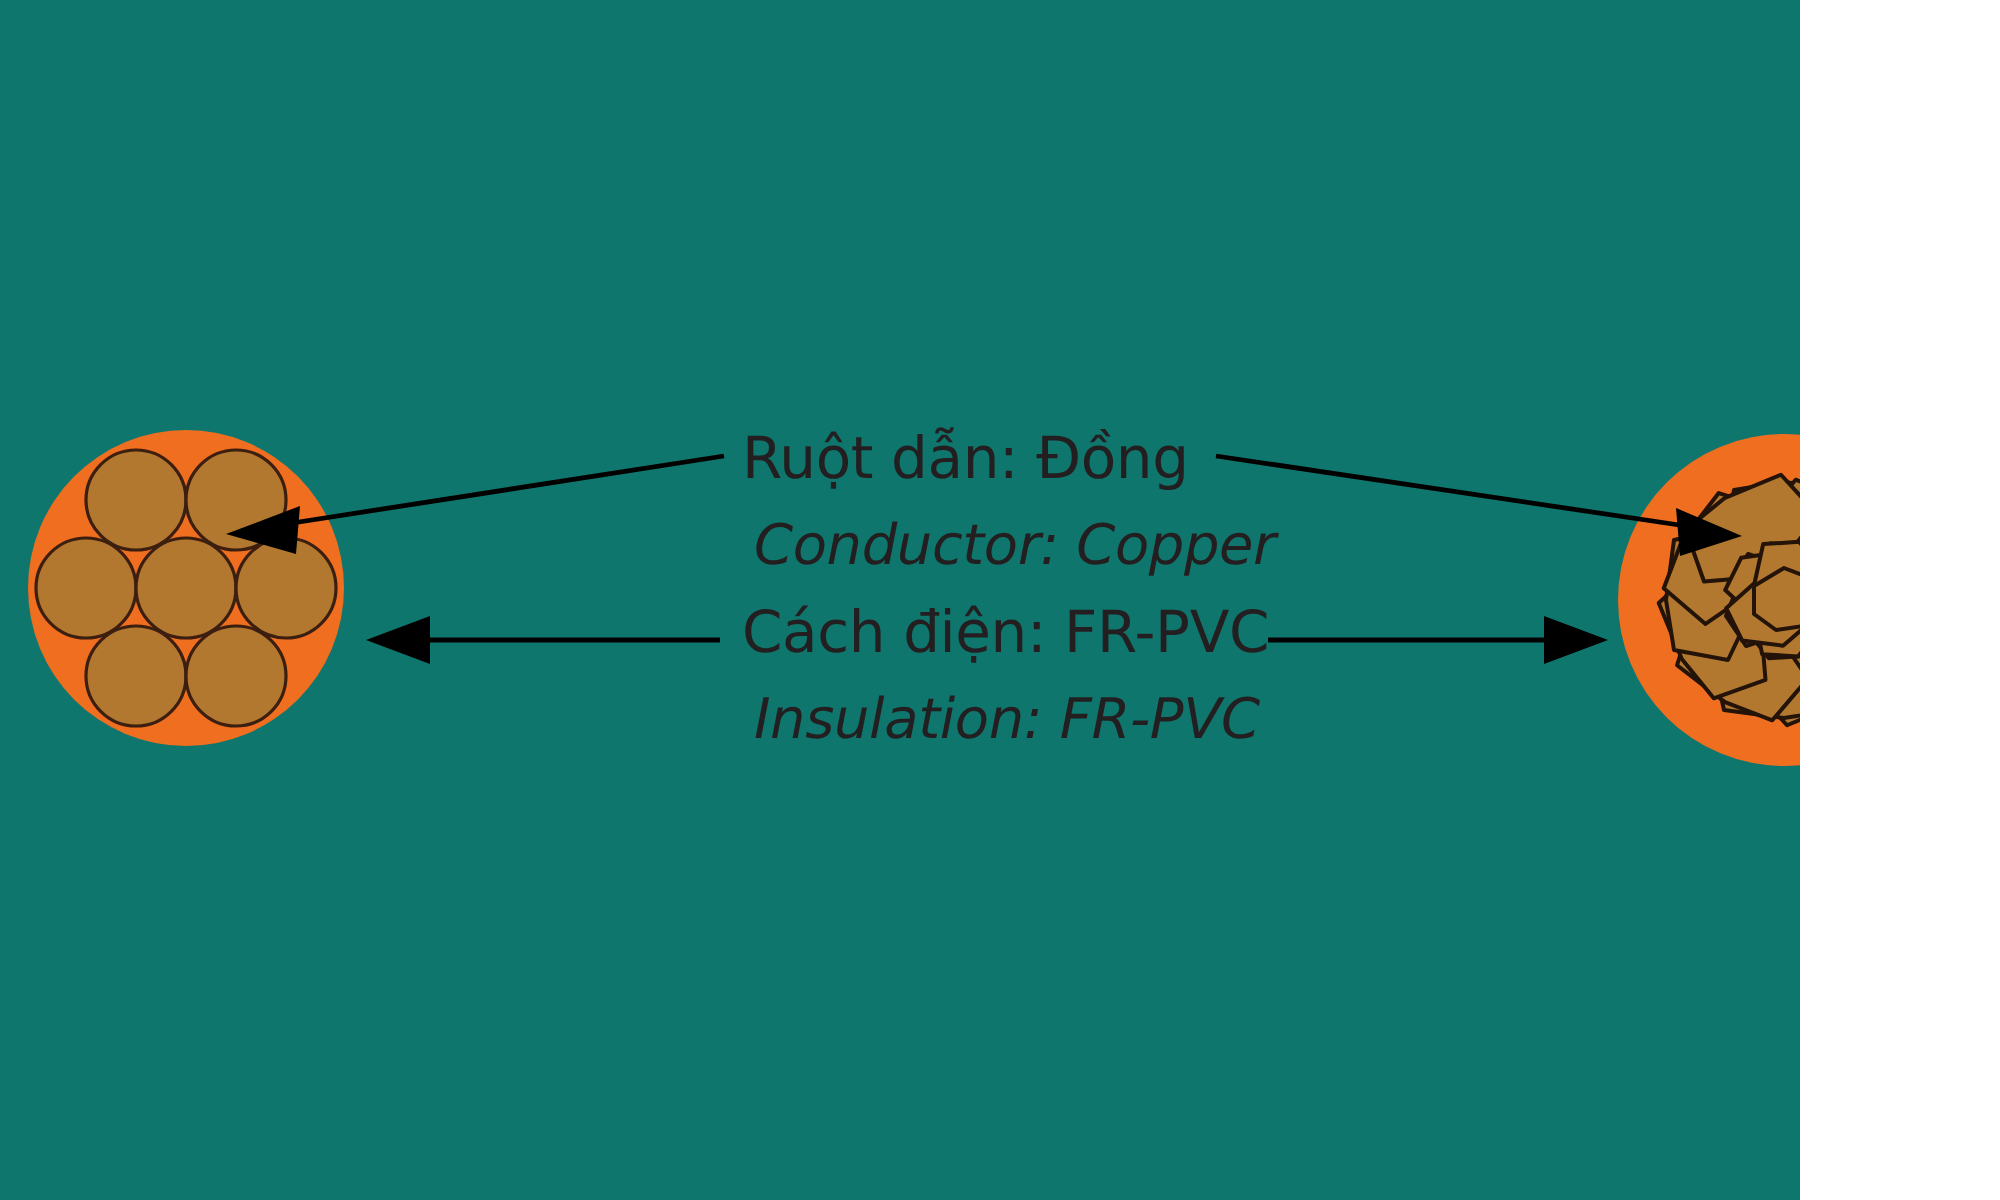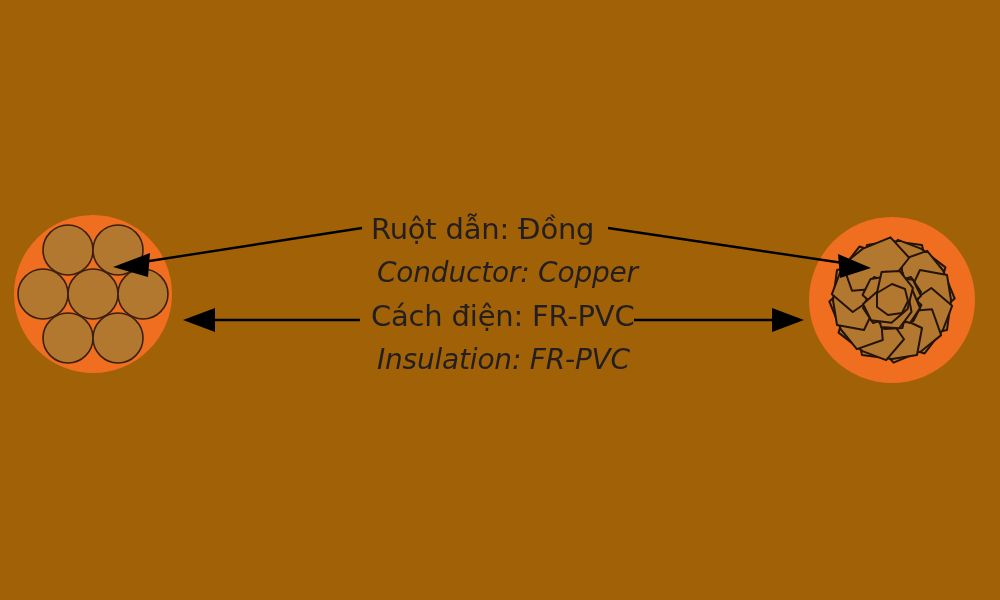--- a/index.html
+++ b/index.html
@@ -2,23 +2,23 @@
 <html><head>
 <meta charset="utf-8">
 <style>
   html, body {
     margin: 0;
     padding: 0;
     background: #ffffff;
   }
   #page {
     position: relative;
-    width: 1000px;
+    width: 900px;
     height: 600px;
-    background: #a16207;
+    background: #0f766e;
     overflow: hidden;
     font-family: "DejaVu Sans", sans-serif;
   }
   #diagram-svg {
     position: absolute;
     left: 0;
     top: 0;
     width: 1000px;
     height: 600px;
     display: block;

